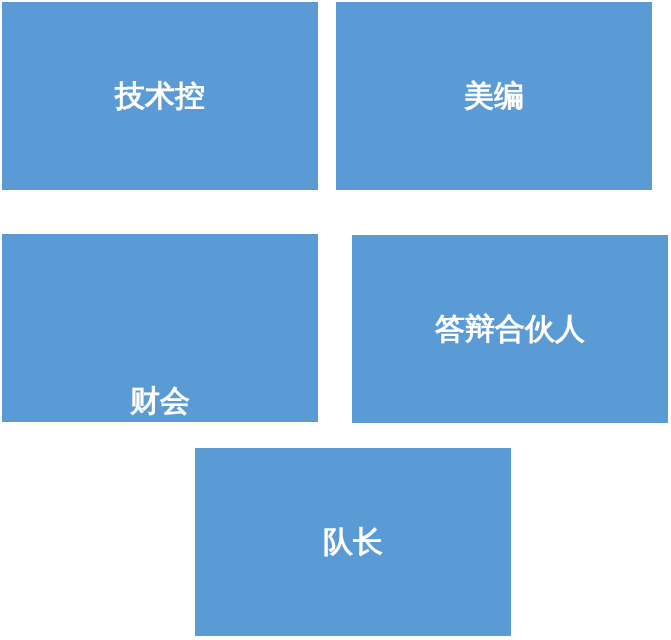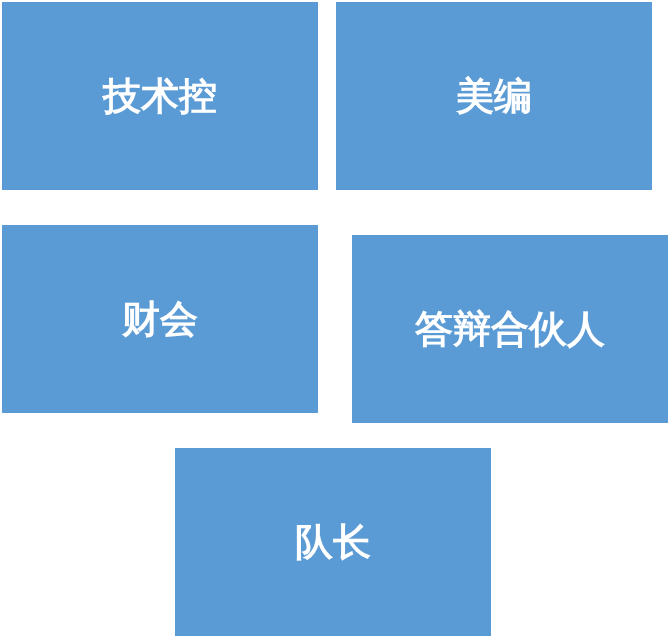--- a/index.html
+++ b/index.html
@@ -1,25 +1,25 @@
 <!DOCTYPE html>
 <html><head>
 <meta charset="utf-8">
 <style>
   html, body { margin:0; padding:0; background:#ffffff; }
   body { width:671px; height:640px; position:relative; overflow:hidden;
          font-family:"DejaVu Sans", sans-serif; }
   .box { position:absolute; width:316px; height:188px; background:#5b9bd5;
          display:flex; align-items:center; justify-content:center; }
-  .box span { color:#ffffff; font-weight:bold; font-size:38px; letter-spacing:0px; }
+  .box span { color:#ffffff; font-weight:bold; font-size:30px; letter-spacing:0px; }
   #b0 { left:2px; top:2px; }
   #b1 { left:336px; top:2px; }
-  #b2 { left:2px; top:225px; }
+  #b2 { left:2px; top:234px;align-items:flex-end; }
   #b3 { left:352px; top:235px; }
-  #b4 { left:175px; top:448px; }
+  #b4 { left:195px; top:448px; }
 </style>
 </head>
 <body>
 
 <div>
   <div class="box" id="b0">
     <span>技术控</span>
   </div>
   <div class="box" id="b1">
     <span>美编</span>

